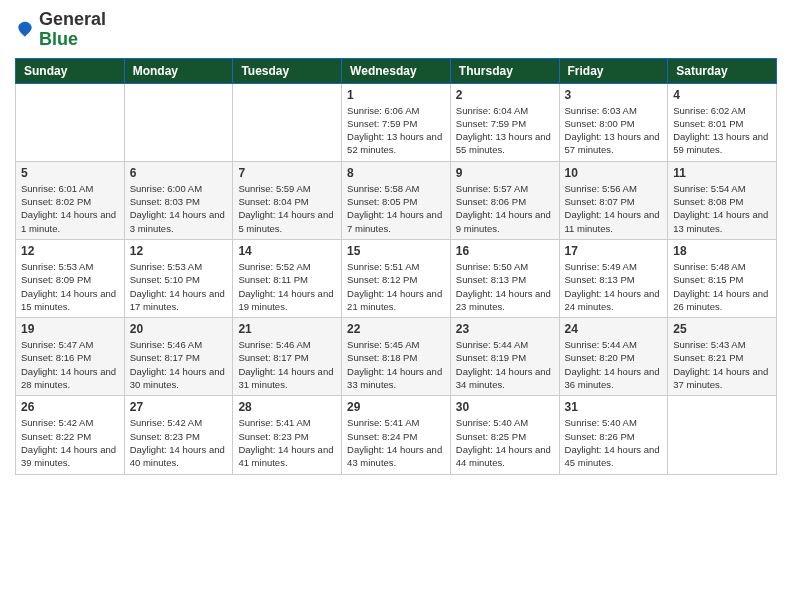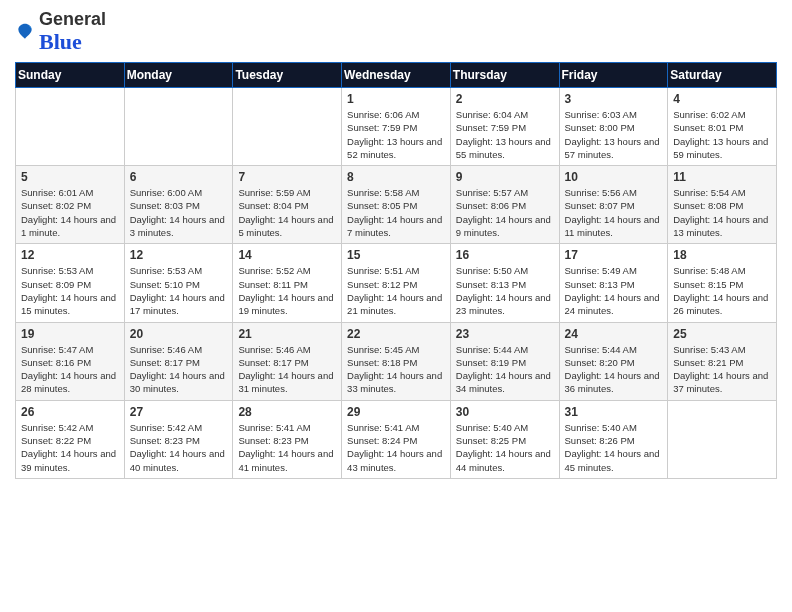--- a/index.html
+++ b/index.html
@@ -41,25 +41,25 @@
     .location {
       font-size: 16px;
       color: #555;
     }
     .calendar {
       width: 100%;
       border-collapse: collapse;
       border: 1px solid #ccc;
     }
     .calendar th {
-      background: #0f172a;
+      background: #14532d;
       color: #fff;
       font-size: 12px;
       font-weight: bold;
-      padding: 5px 2px;
+      padding: 5px 8px;
       text-align: left;
       border: 1px solid #1565c0;
     }
     .calendar td {
       vertical-align: top;
       border: 1px solid #ccc;
       padding: 4px 5px;
       width: calc(100% / 7);
       min-height: 80px;
       font-size: 10px;
@@ -90,21 +90,21 @@
 <body>
 
 <div class="header">
   <div class="logo">
     <svg class="logo-icon" viewBox="0 0 24 24" xmlns="http://www.w3.org/2000/svg">
       <path d="M12 2 C8 2 4 5 4 9 C4 13 7 16 12 20 C14 17 20 14 20 9 C20 5 16 2 12 2 Z" fill="#1565c0"></path>
       <path d="M16 4 C18 6 20 8 20 9 C20 7 18 5 16 4 Z" fill="#42a5f5"></path>
     </svg>
     <div class="logo-text">
         <span style="font-size:18px;font-weight:bold;color:#333;">General</span>
-        <span style="font-size:22px;font-weight:bold;color:#1d4ed8;font-family:Liberation Serif, serif;">Blue</span>
+        <span style="font-size:18px;font-weight:bold;color:#15803d;">Blue</span>
       </div>
   </div>
   <div class="title-block">
     <div class="month-year"></div>
     <div class="location"></div>
   </div>
 </div>
 
 <table class="calendar">
   <thead>

